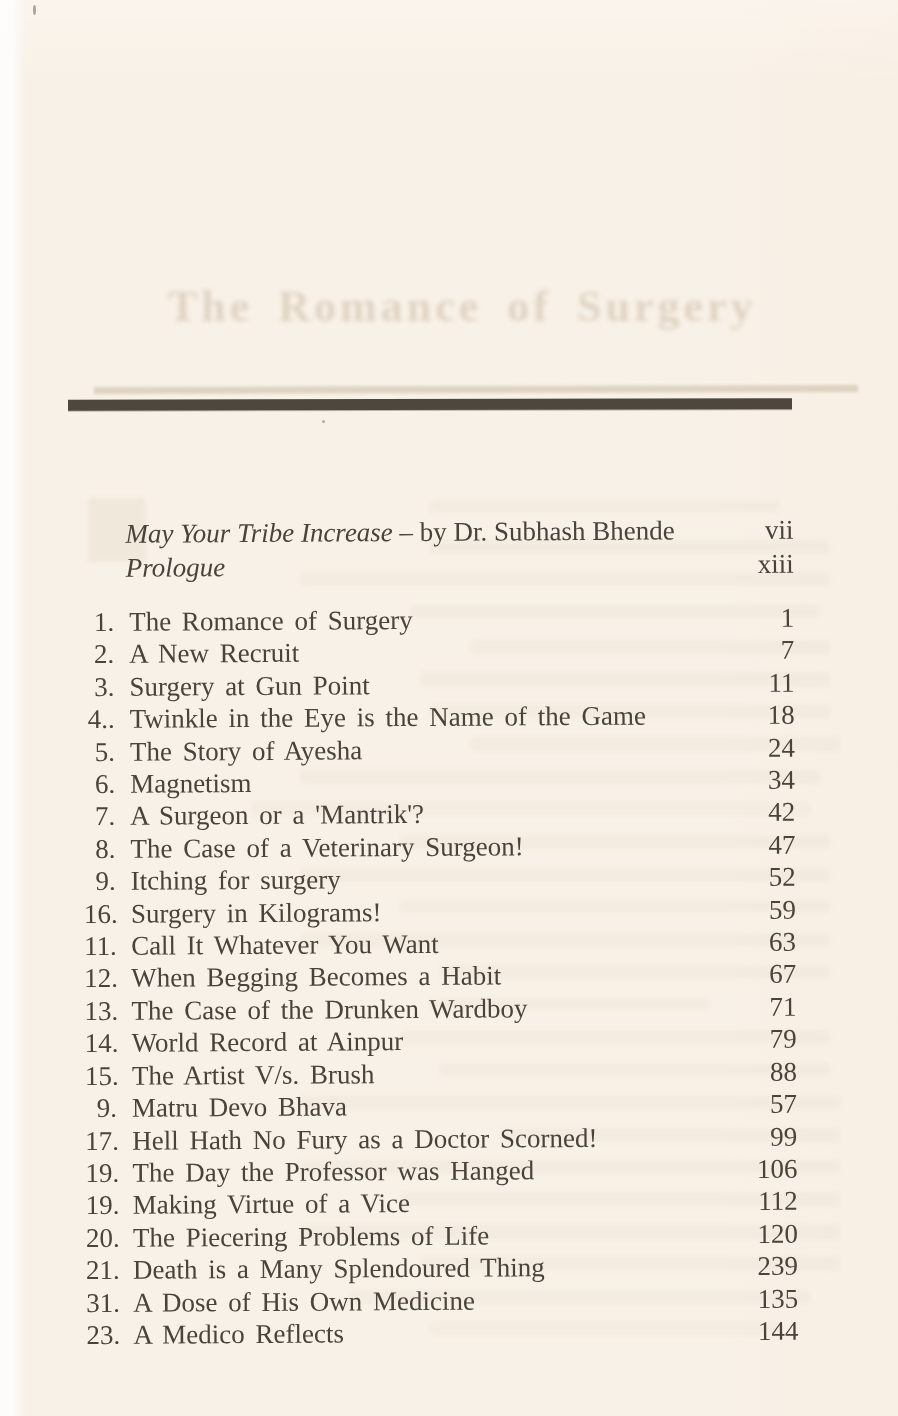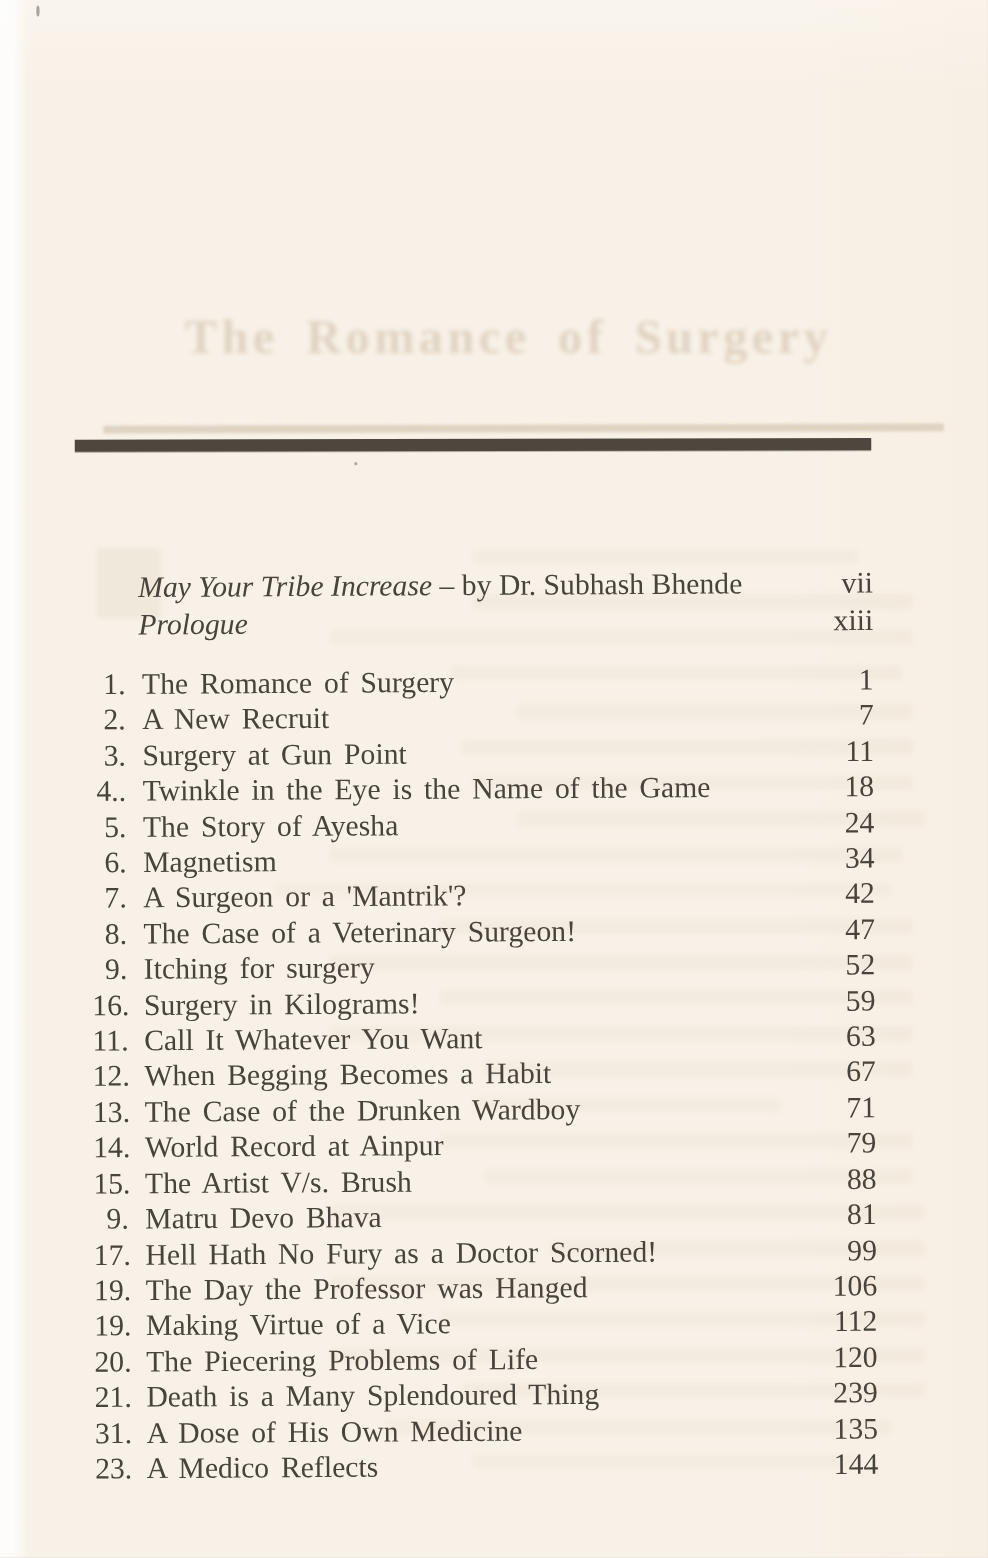--- a/index.html
+++ b/index.html
@@ -250,21 +250,21 @@
 
   <div class="row">
     <span class="num">15.</span>
     <span class="t">The Artist V/s. Brush</span>
     <span class="p">88</span>
   </div>
 
   <div class="row">
     <span class="num">9.</span>
     <span class="t">Matru Devo Bhava</span>
-    <span class="p">81</span>
+    <span class="p">57</span>
   </div>
 
   <div class="row">
     <span class="num">17.</span>
     <span class="t">Hell Hath No Fury as a Doctor Scorned!</span>
     <span class="p">99</span>
   </div>
 
   <div class="row">
     <span class="num">19.</span>

